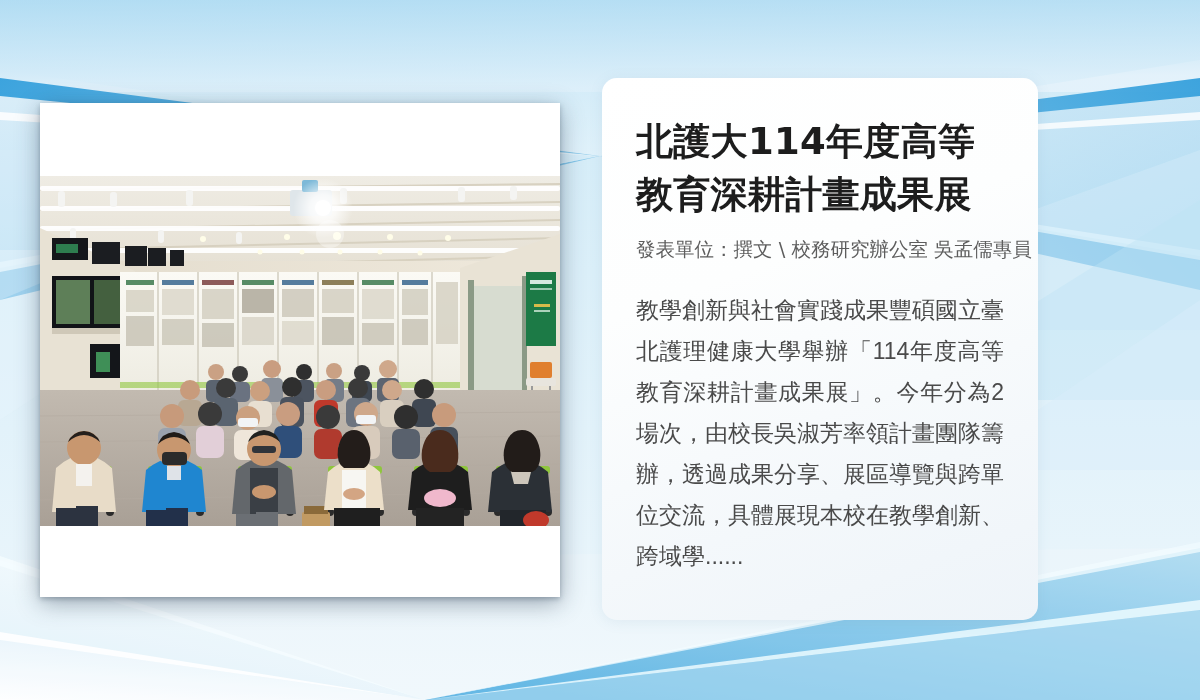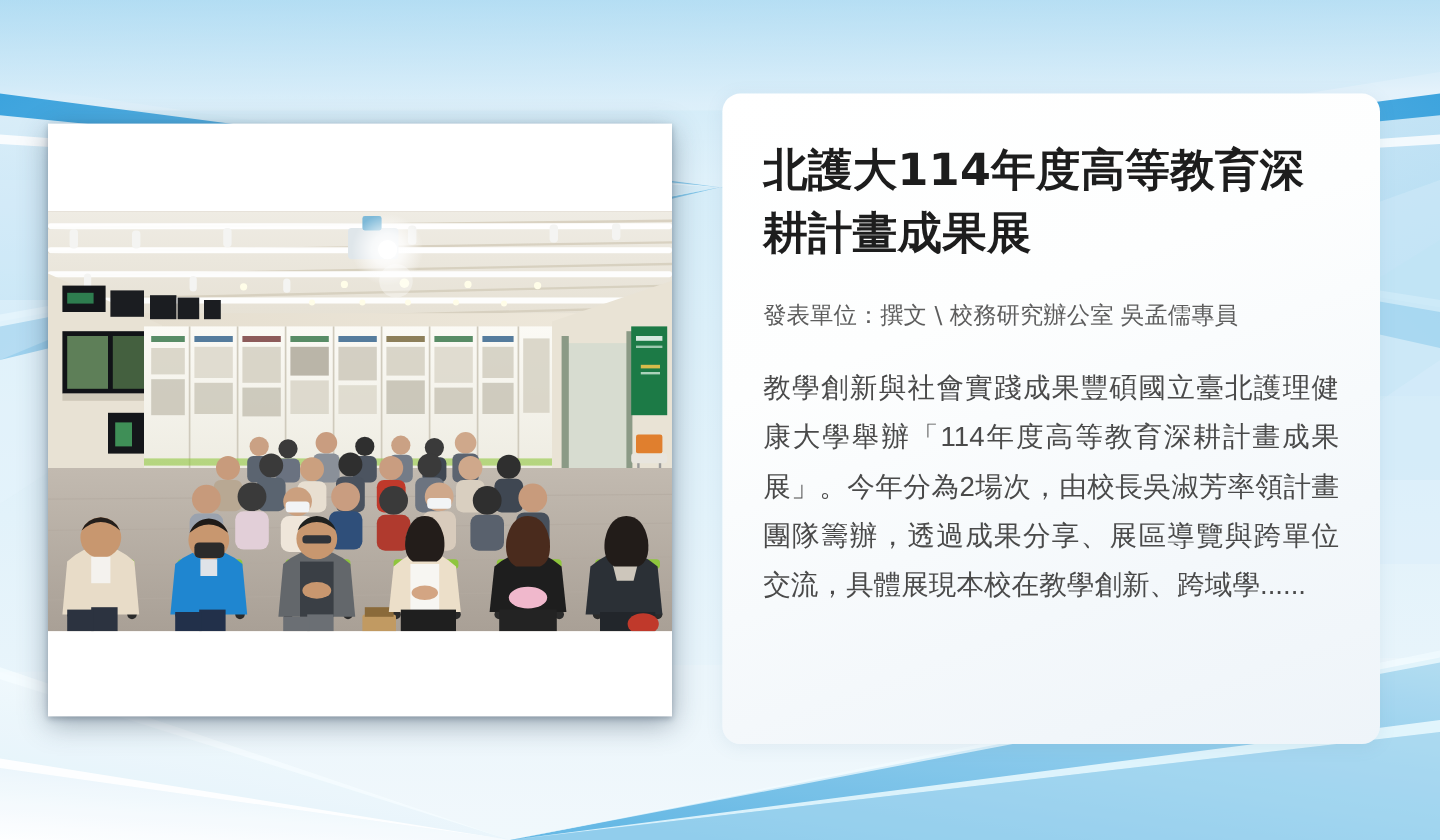--- a/index.html
+++ b/index.html
@@ -20,33 +20,33 @@
     box-shadow:0 6px 22px rgba(40,60,80,.42), 0 2px 5px rgba(40,60,80,.3);
   }
   #photo-frame {
     position:absolute; left:0px; top:73px; width:520px; height:350px;
     overflow:hidden; background:#d9d2c6;
   }
   #photo-svg { display:block; width:520px; height:350px; }
 
   
   #text-card {
-    position:absolute; left:602px; top:78px; width:548px; height:542px;
+    position:absolute; left:602px; top:78px; width:436px; height:542px;
     border-radius:15px;
     background:linear-gradient(160deg,#ffffff 0%,#fdfefe 35%,#f4f8fb 72%,#eef4f9 100%);
     box-shadow:0 2px 14px rgba(90,130,160,.10);
     padding:38px 34px 0 34px;
   }
   #headline {
     font-size:37px; font-weight:bold; color:#1d1d1d;
     line-height:1.42; letter-spacing:.3px;
     font-family:"DejaVu Sans","Liberation Sans",sans-serif;
   }
   #byline {
-    margin-top:27px;
+    margin-top:14px;
     font-size:19.5px; color:#5d5d5d; line-height:1.5;
     font-family:"DejaVu Sans","Liberation Sans",sans-serif;
     white-space:nowrap;
   }
   #excerpt {
     margin-top:26px;
     font-size:23px; color:#4a4a4a; line-height:1.78;
     font-family:Liberation Sans, sans-serif;
     text-align:justify; text-justify:inter-character;
   }

